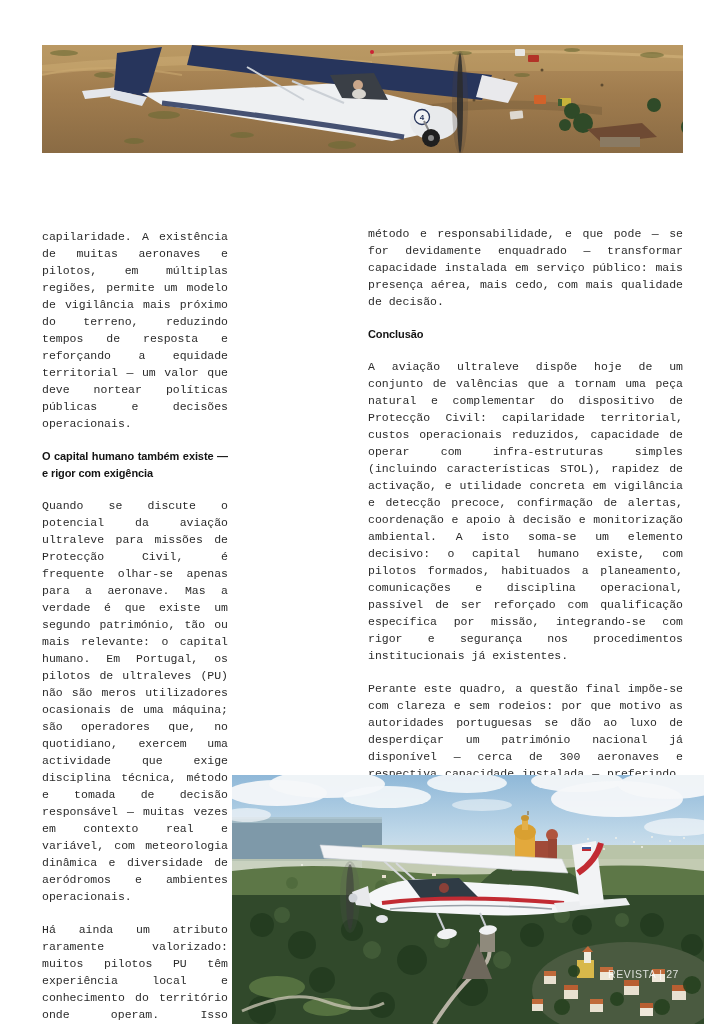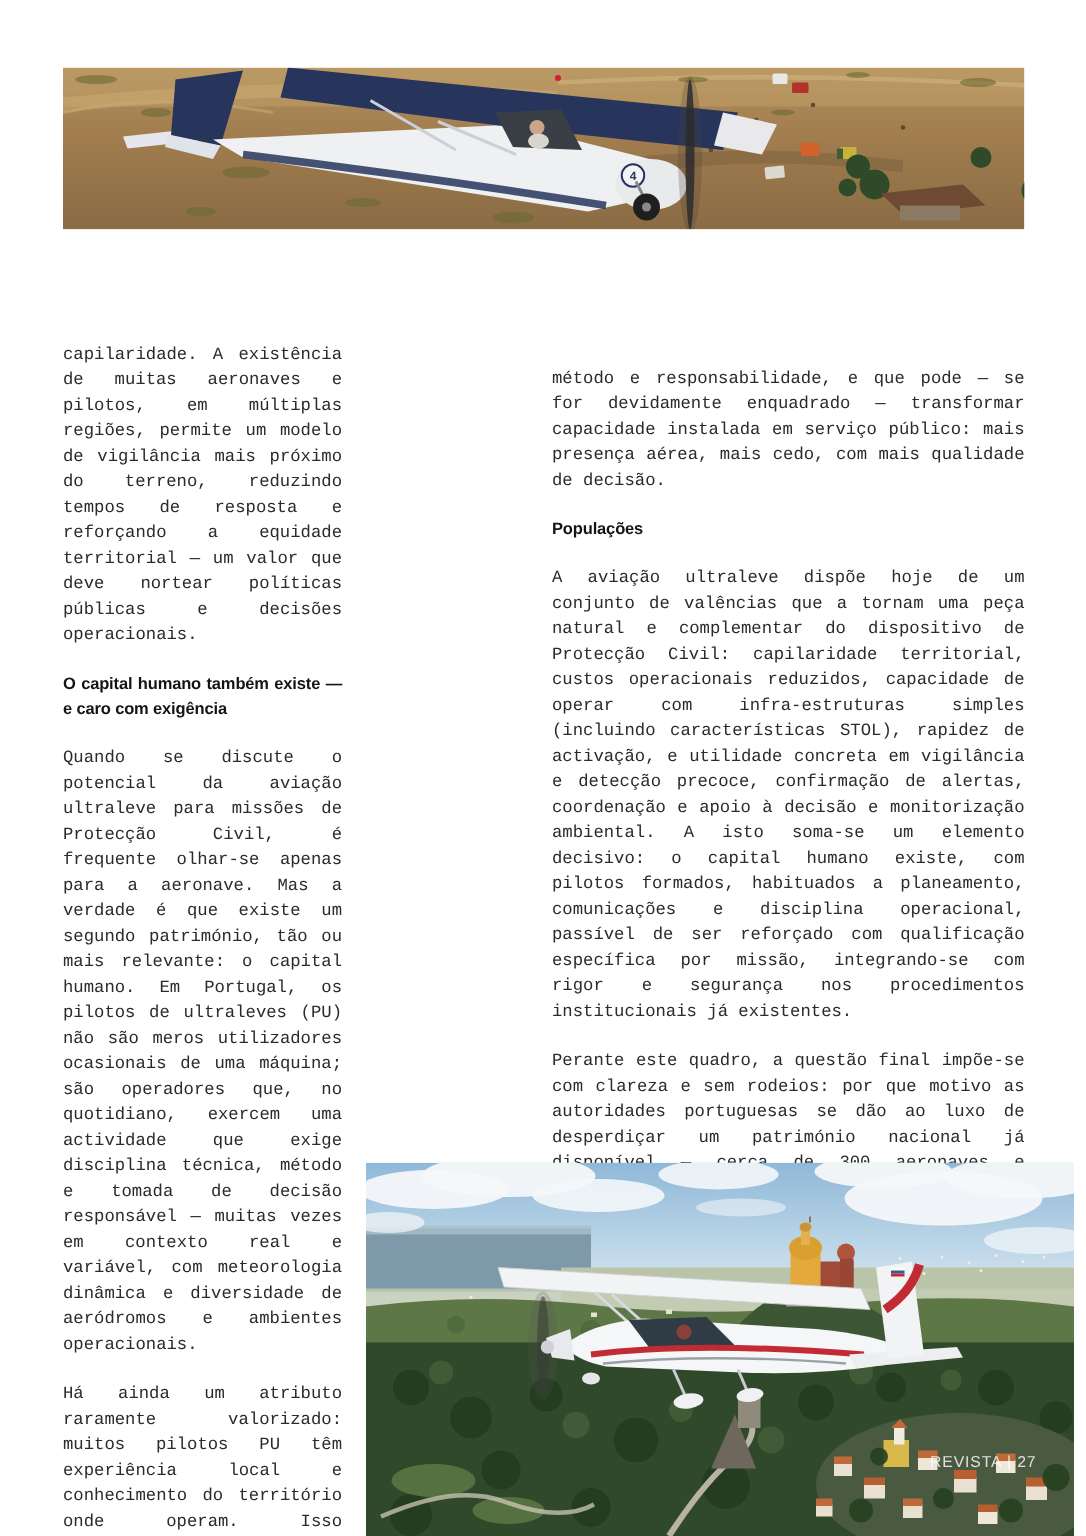--- a/index.html
+++ b/index.html
@@ -97,34 +97,34 @@
         <circle cx="389" cy="93" r="9" fill="#1f1f1f"></circle>
         <circle cx="389" cy="93" r="3" fill="#8a8a8a"></circle>
         <circle cx="330" cy="7" r="2" fill="#cc2233"></circle>
       </g>
     </svg>
   </div>
 
   <div class="col" style="left:42px;top:228px;width:314px;">
     <div class="intrude"></div>
     <p>capilaridade. A existência de muitas aeronaves e pilotos, em múltiplas regiões, permite um modelo de vigilância mais próximo do terreno, reduzindo tempos de resposta e reforçando a equidade territorial — um valor que deve nortear políticas públicas e decisões operacionais.</p>
-    <h2>O capital humano também existe — e caro com exigência</h2>
+    <h2>O capital humano também existe — e rigor com exigência</h2>
     <p>Quando se discute o potencial da aviação ultraleve para missões de Protecção Civil, é frequente olhar-se apenas para a aeronave. Mas a verdade é que existe um segundo património, tão ou mais relevante: o capital humano. Em Portugal, os pilotos de ultraleves (PU) não são meros utilizadores ocasionais de uma máquina; são operadores que, no quotidiano, exercem uma actividade que exige disciplina técnica, método e tomada de decisão responsável — muitas vezes em contexto real e variável, com meteorologia dinâmica e diversidade de aeródromos e ambientes operacionais.</p>
     <p>Há ainda um atributo raramente valorizado: muitos pilotos PU têm experiência local e conhecimento do território onde operam. Isso significa que, em missões de vigilância e confirmação, podem oferecer uma leitura mais rápida e contextual: acessos, obstáculos, referências geográficas e “pontos críticos” do terreno.</p>
 
   </div>
 
-  <div class="col" style="left:368px;top:244px;width:315px;">
+  <div class="col" style="left:368px;top:225px;width:315px;">
     <p>método e responsabilidade, e que pode — se for devidamente enquadrado — transformar capacidade instalada em serviço público: mais presença aérea, mais cedo, com mais qualidade de decisão.</p>
-    <h2>Populações</h2>
+    <h2>Conclusão</h2>
     <p>A aviação ultraleve dispõe hoje de um conjunto de valências que a tornam uma peça natural e complementar do dispositivo de Protecção Civil: capilaridade territorial, custos operacionais reduzidos, capacidade de operar com infra-estruturas simples (incluindo características STOL), rapidez de activação, e utilidade concreta em vigilância e detecção precoce, confirmação de alertas, coordenação e apoio à decisão e monitorização ambiental. A isto soma-se um elemento decisivo: o capital humano existe, com pilotos formados, habituados a planeamento, comunicações e disciplina operacional, passível de ser reforçado com qualificação específica por missão, integrando-se com rigor e segurança nos procedimentos institucionais já existentes.</p>
     <p>Perante este quadro, a questão final impõe-se com clareza e sem rodeios: por que motivo as autoridades portuguesas se dão ao luxo de desperdiçar um património nacional já disponível — cerca de 300 aeronaves e respectiva capacidade instalada — preferindo, muitas vezes, soluções mais caras, mais difíceis de aceder, menos persistentes e, em alguns casos, dependentes de tecnologia, fornecimento e operação fora do controlo da soberania nacional? Num país onde os minutos contam e a escala do risco é conhecida, ignorar o que já existe não é prudência: é uma escolha que custa caro ao território, às populações, ao contribuinte e à capacidade do Estado de responder com eficiência às suas obrigações mais básicas: A segurança das Populações.</p>
   </div>
 
-  <div class="photo" style="left:244px;top:775px;width:472px;height:249px;">
+  <div class="photo" style="left:232px;top:775px;width:472px;height:249px;">
     <svg viewBox="0 0 472 249" preserveAspectRatio="none">
       <defs>
         <linearGradient id="sky" x1="0" y1="0" x2="0" y2="1">
           <stop offset="0" stop-color="#8fb8d8"></stop>
           <stop offset="0.55" stop-color="#bcd6e8"></stop>
           <stop offset="1" stop-color="#e2eaef"></stop>
         </linearGradient>
       </defs>
       <g>
         <rect x="0" y="0" width="472" height="100" fill="url(#sky)"></rect>

